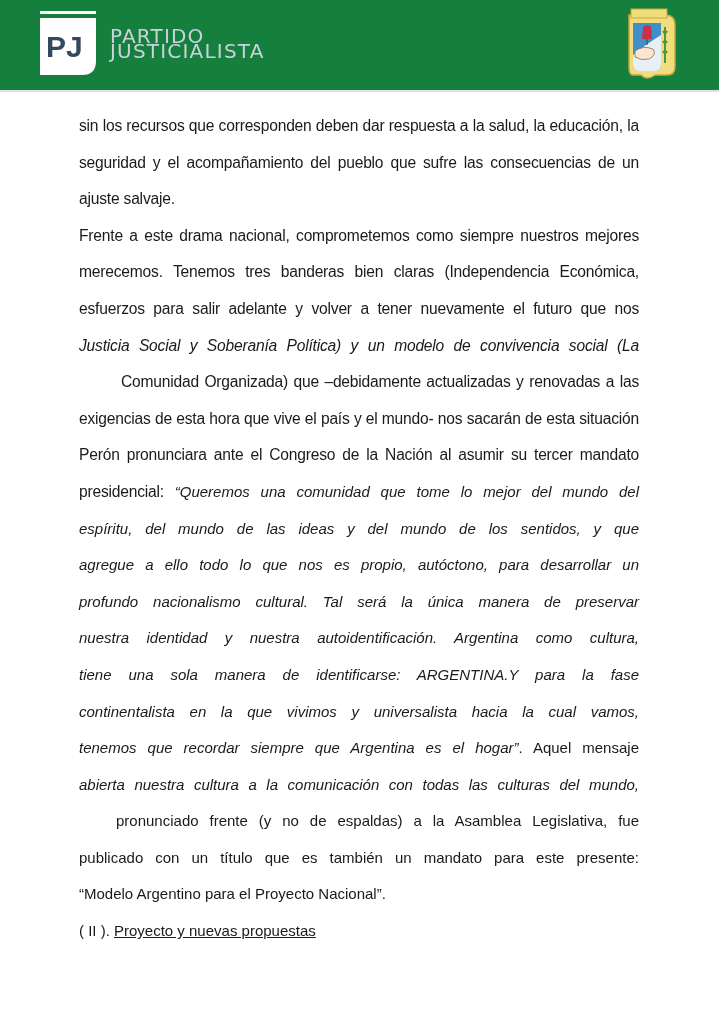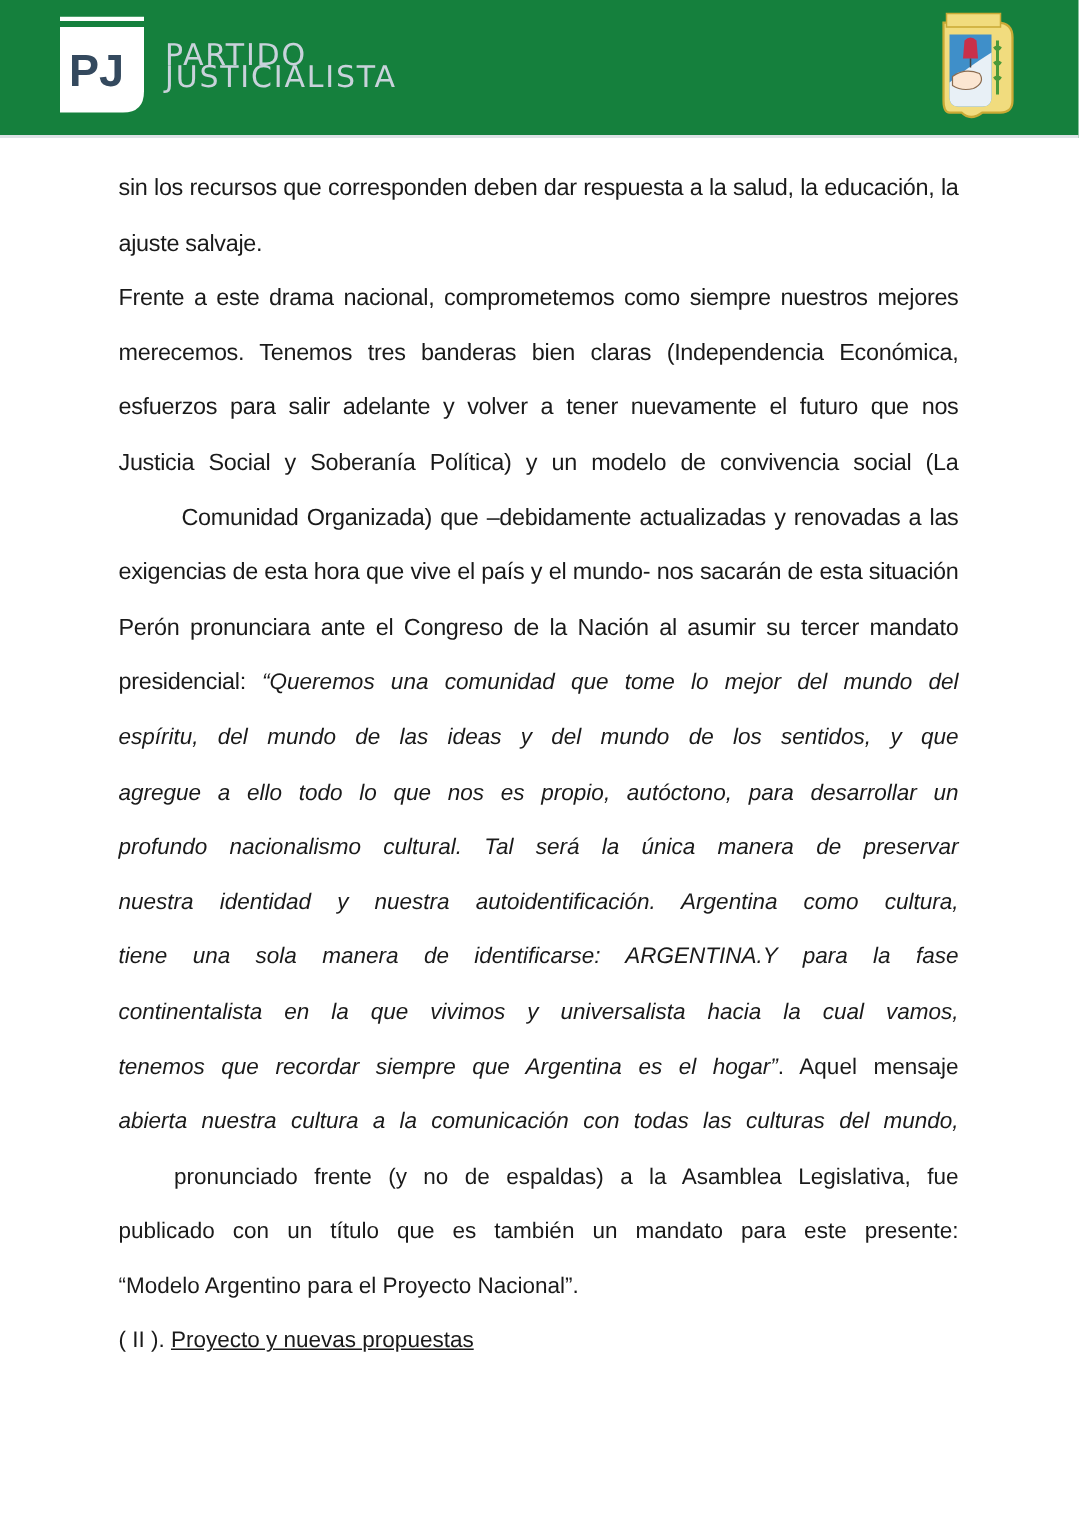--- a/index.html
+++ b/index.html
@@ -52,25 +52,26 @@
     <path d="M8 50 Q20 40 36 30 V60 Q36 66 30 66 H14 Q8 66 8 60 Z" fill="#e8f0f6"></path>
     <path d="M18 22 Q22 18 26 22 L27 34 H17 Z" fill="#c9304a"></path>
     <line x1="22" y1="34" x2="22" y2="40" stroke="#444" stroke-width="1"></line>
     <path d="M10 46 Q18 40 28 44 Q32 50 24 54 Q16 56 10 52 Z" fill="#fbe6d2" stroke="#8a6b50" stroke-width="0.8"></path>
     <path d="M40 22 v36 M38 26 q2 4 4 0 M38 36 q2 4 4 0 M38 46 q2 4 4 0" stroke="#4a9a3a" stroke-width="2" fill="none"></path>
   </svg>
 </div>
 
 <div class="content">
   <div class="line calibri" style="white-space: nowrap; word-spacing: 0px;">sin los recursos que corresponden deben dar respuesta a la salud, la educación, la</div>
+  <div class="line calibri" style="white-space: nowrap; word-spacing: 0px;">seguridad y el acompañamiento del pueblo que sufre las consecuencias de un</div>
   <div class="line calibri last">ajuste salvaje.</div>
   <div class="line calibri" style="white-space: nowrap; word-spacing: 0px;">Frente a este drama nacional, comprometemos como siempre nuestros mejores</div>
   <div class="line calibri" style="white-space: nowrap; word-spacing: 0px;">merecemos. Tenemos tres banderas bien claras (Independencia Económica,</div>
   <div class="line calibri" style="white-space: nowrap; word-spacing: 0px;">esfuerzos para salir adelante y volver a tener nuevamente el futuro que nos</div>
-  <div class="line calibri" style="white-space: nowrap; word-spacing: 0px;">Justicia Social y Soberanía Política) y un modelo de convivencia social (La</div>
+  <div class="line calibri" style="white-space: nowrap; word-spacing: 0px; font-style: italic;">Justicia Social y Soberanía Política) y un modelo de convivencia social (La</div>
   <div class="line calibri" style="white-space: nowrap; word-spacing: 0px; margin-left: 42px;">Comunidad Organizada) que –debidamente actualizadas y renovadas a las</div>
   <div class="line calibri" style="white-space: nowrap; word-spacing: 0px;">exigencias de esta hora que vive el país y el mundo- nos sacarán de esta situación</div>
   <div class="line calibri" style="white-space: nowrap; word-spacing: 0px;">Perón pronunciara ante el Congreso de la Nación al asumir su tercer mandato</div>
   <div class="line" style="white-space: nowrap; word-spacing: 0.0015625px;"><span class="calibri">presidencial: </span><span class="arial ital">“Queremos una comunidad que tome lo mejor del mundo del</span></div>
   <div class="line arial ital" style="white-space: nowrap; word-spacing: 0px;">espíritu, del mundo de las ideas y del mundo de los sentidos, y que</div>
   <div class="line arial ital" style="white-space: nowrap; word-spacing: 0px;">agregue a ello todo lo que nos es propio, autóctono, para desarrollar un</div>
   <div class="line arial ital" style="white-space: nowrap; word-spacing: 0px;">profundo nacionalismo cultural. Tal será la única manera de preservar</div>
   <div class="line arial ital" style="white-space: nowrap; word-spacing: 0px;">nuestra identidad y nuestra autoidentificación. Argentina como cultura,</div>
   <div class="line arial ital" style="white-space: nowrap; word-spacing: 0px;">tiene una sola manera de identificarse: ARGENTINA.Y para la fase</div>
   <div class="line arial ital" style="white-space: nowrap; word-spacing: 0px;">continentalista en la que vivimos y universalista hacia la cual vamos,</div>

